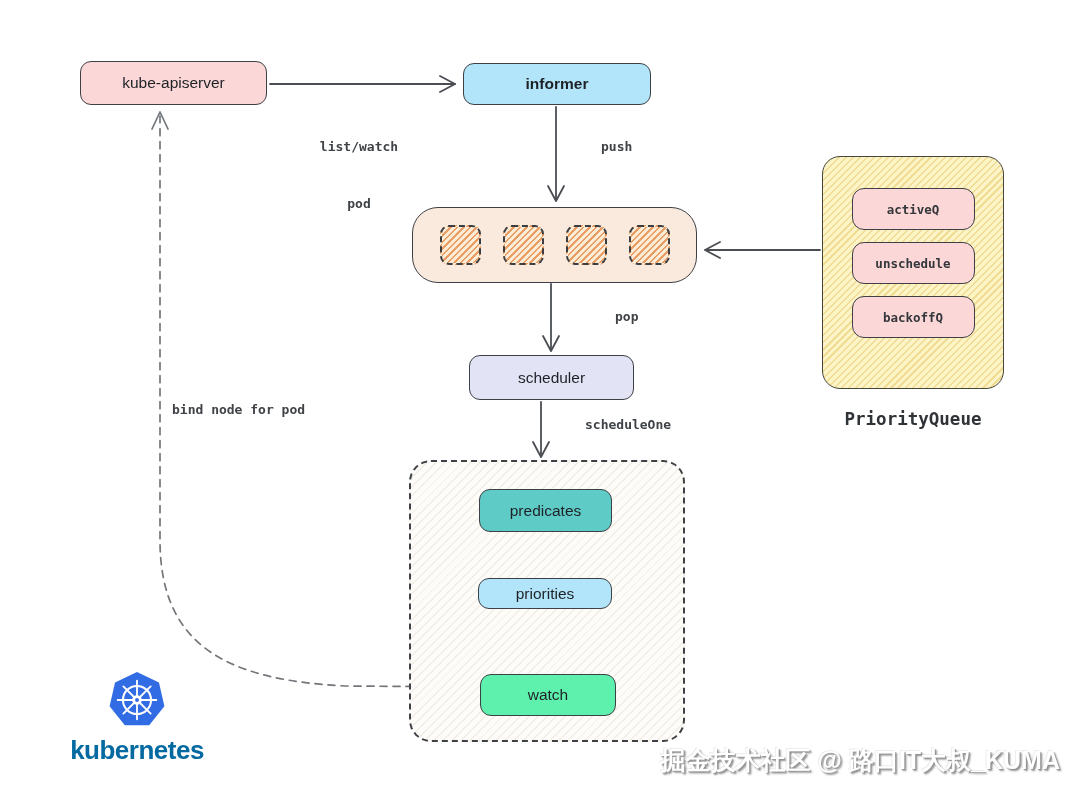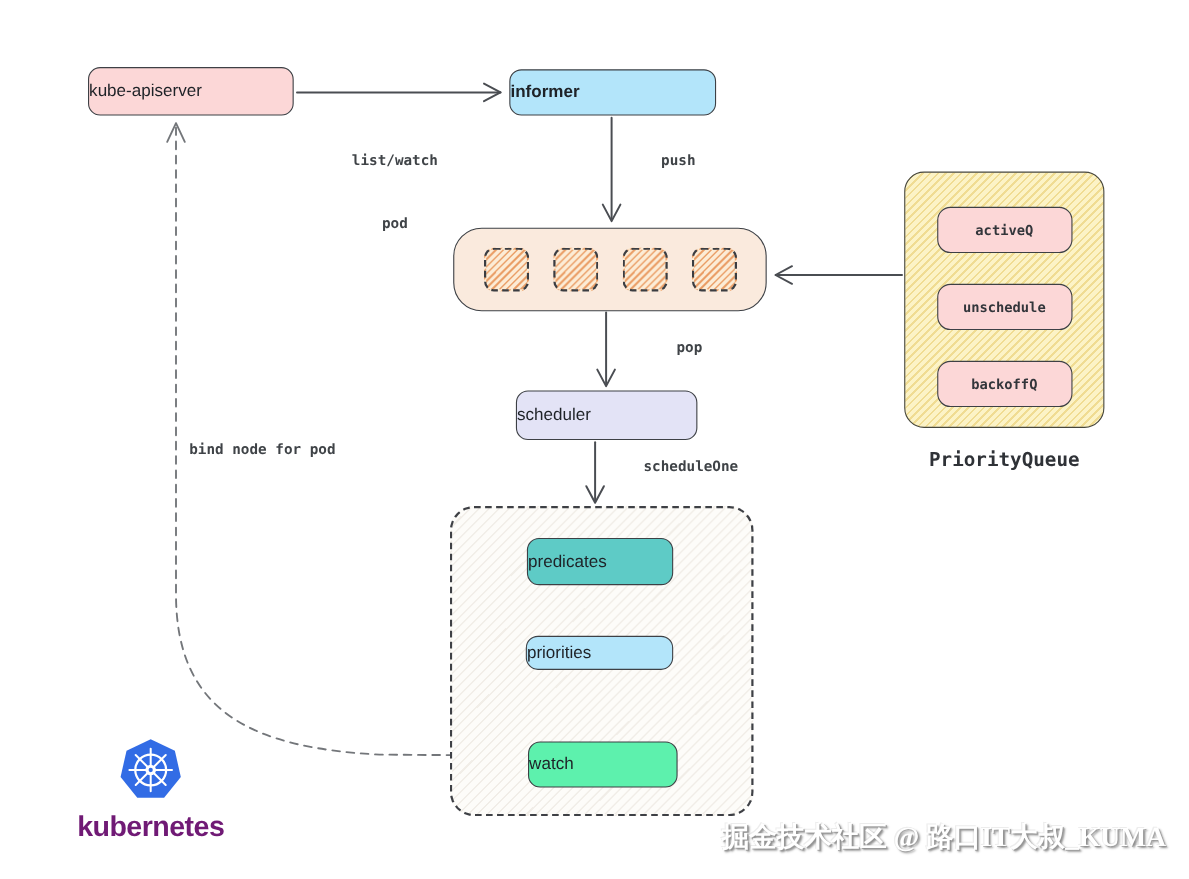--- a/index.html
+++ b/index.html
@@ -5,21 +5,21 @@
   html,body { margin:0; padding:0; background:#ffffff; }
   .canvas {
     position:relative; width:1081px; height:799px; background:#ffffff;
     overflow:hidden; font-family:"Liberation Sans", sans-serif;
   }
   svg.layer { position:absolute; left:0; top:0; pointer-events:none; }
 
   
   .node {
     position:absolute; box-sizing:border-box;
-    display:flex; align-items:center; justify-content:flex-start;
+    display:flex; align-items:center; justify-content:center;
     border:1.7px solid #3d4045; border-radius:11px;
     font-size:15.5px; color:#1e2227;
   }
   .kube-apiserver { left:80px;  top:61px;  width:187px; height:44px; background:var(--pink,#fcd7d7); }
   .informer       { left:463px; top:63px;  width:188px; height:42px; background:var(--light-blue,#b3e5fa);font-weight:bold; }
   .scheduler      { left:469px; top:355px; width:165px; height:45px; background:var(--lavender,#e3e3f6); }
   .predicates     { left:479px; top:489px; width:133px; height:43px; background:var(--teal,#5ecbc6); }
   .priorities     { left:478px; top:578px; width:134px; height:31px; background:var(--light-blue,#b3e5fa); }
   .bind           { left:480px; top:674px; width:136px; height:42px; background:var(--mint,#5df1ad); }
 
@@ -37,21 +37,21 @@
     background-image:repeating-linear-gradient(-45deg, rgba(0,0,0,0) 0 3px, var(--hatch-orange,#ea9e66) 3px 4.6px);
   }
 
   
   .priority-queue {
     position:absolute; left:822px; top:156px; width:182px; height:233px;
     box-sizing:border-box; border:1.7px solid #46463c; border-radius:18px;
     background-color:var(--pale-yellow,#fcf3c6);
     background-image:repeating-linear-gradient(-45deg, rgba(0,0,0,0) 0 3.4px, var(--hatch-yellow,#f0dc92) 3.4px 5px);
     display:flex; flex-direction:column; align-items:center;
-    padding-top:31px; gap:28px;
+    padding-top:31px; gap:12px;
   }
   .subqueue {
     width:123px; height:42px; box-sizing:border-box;
     display:flex; align-items:center; justify-content:center;
     background:var(--pink,#fcd7d7); border:1.6px solid #3d4045; border-radius:12px;
     font-family:"DejaVu Sans Mono", monospace; font-weight:bold;
     font-size:12.5px; color:#33363b;
   }
 
   
@@ -71,29 +71,29 @@
   .lbl-push { left:601px; top:139px; }
   .lbl-pop { left:615px; top:309px; }
   .lbl-scheduleone { left:585px; top:417px; }
   .lbl-bindnode { left:172px; top:402px; }
   .lbl-priorityqueue { left:822px; top:409px; width:182px; text-align:center; font-size:17.5px; color:#2f3237; }
 
   
   .k8s-logo { position:absolute; left:62px; top:670px; width:150px; text-align:center; }
   .k8s-wordmark {
     margin-top:1px; font-weight:bold; font-size:26px; letter-spacing:-0.5px;
-    color:#701a75; font-family:"Liberation Sans", sans-serif;
+    color:#0369a1; font-family:"Liberation Sans", sans-serif;
   }
 
   
   .watermark {
     position:absolute; right:21px; top:744px;
     font-size:25px; font-weight:bold; color:#ffffff;
     text-shadow: 2px 2px 2px #8f8f8f, 1px 1px 0 #b3b3b3, -1px -1px 0 #ededed;
-    font-family:Liberation Serif, serif; white-space:nowrap;
+    font-family:Liberation Sans, sans-serif; white-space:nowrap;
   }
 </style>
 </head>
 <body>
 
 <div class="canvas">
 
   <svg class="layer" width="1081" height="799" viewBox="0 0 1081 799">
     <g stroke="#4a4d52" stroke-width="1.8" fill="none" stroke-linecap="round">
 

